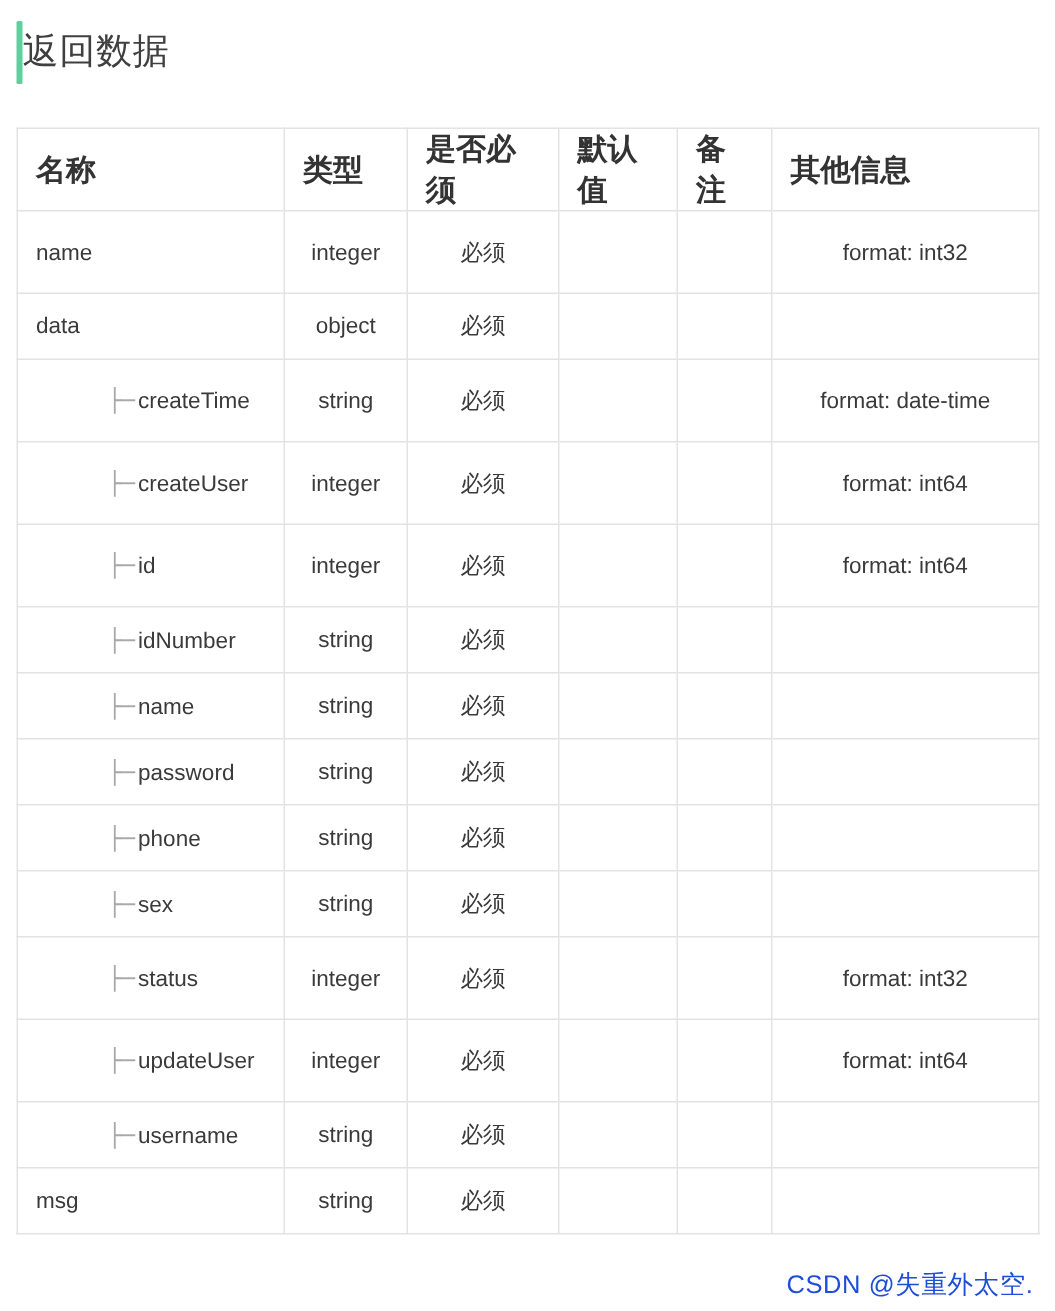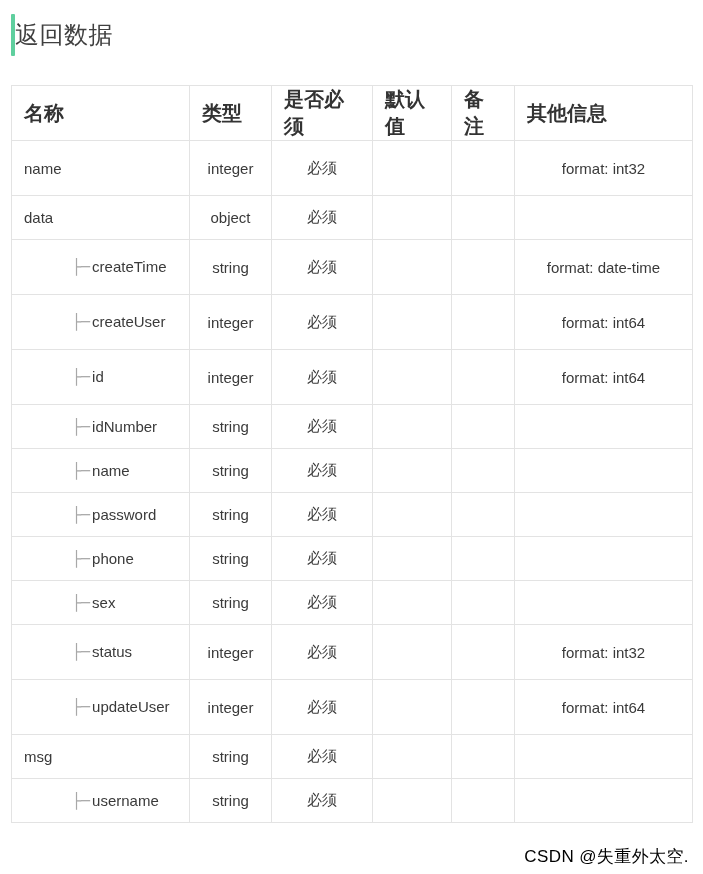--- a/index.html
+++ b/index.html
@@ -109,21 +109,21 @@
     margin-right: 2px;
     vertical-align: baseline;
   }
 
   
   .watermark {
     position: absolute;
     right: 14px;
     bottom: 6px;
     font-size: 17px;
-    color: #000000;
+    color: #1d4ed8;
     white-space: nowrap;
     pointer-events: none;
     letter-spacing: 0.4px;
   }
 </style>
 </head>
 <body>
 
 <div class="section-title">
   <div class="accent-bar"></div>
@@ -240,29 +240,29 @@
       </tr>
       <tr class="row-tall">
         <td class="c-name"><span class="indent"></span><span class="tree-glyph">├─</span><span>updateUser</span></td>
         <td class="c-type">integer</td>
         <td class="c-required">必须</td>
         <td class="c-default"></td>
         <td class="c-remark"></td>
         <td class="c-other">format: int64</td>
       </tr>
       <tr class="row-short">
+        <td class="c-name"><span class="indent"></span><span class="tree-glyph">├─</span><span>username</span></td>
+        <td class="c-type">string</td>
+        <td class="c-required">必须</td>
+        <td class="c-default"></td>
+        <td class="c-remark"></td>
+        <td class="c-other"></td>
+      </tr>
+      <tr class="row-short">
         <td class="c-name"><span>msg</span></td>
-        <td class="c-type">string</td>
-        <td class="c-required">必须</td>
-        <td class="c-default"></td>
-        <td class="c-remark"></td>
-        <td class="c-other"></td>
-      </tr>
-      <tr class="row-short">
-        <td class="c-name"><span class="indent"></span><span class="tree-glyph">├─</span><span>username</span></td>
         <td class="c-type">string</td>
         <td class="c-required">必须</td>
         <td class="c-default"></td>
         <td class="c-remark"></td>
         <td class="c-other"></td>
       </tr>
     </tbody>
 </table>
 
 <div class="watermark">CSDN @失重外太空.</div>

